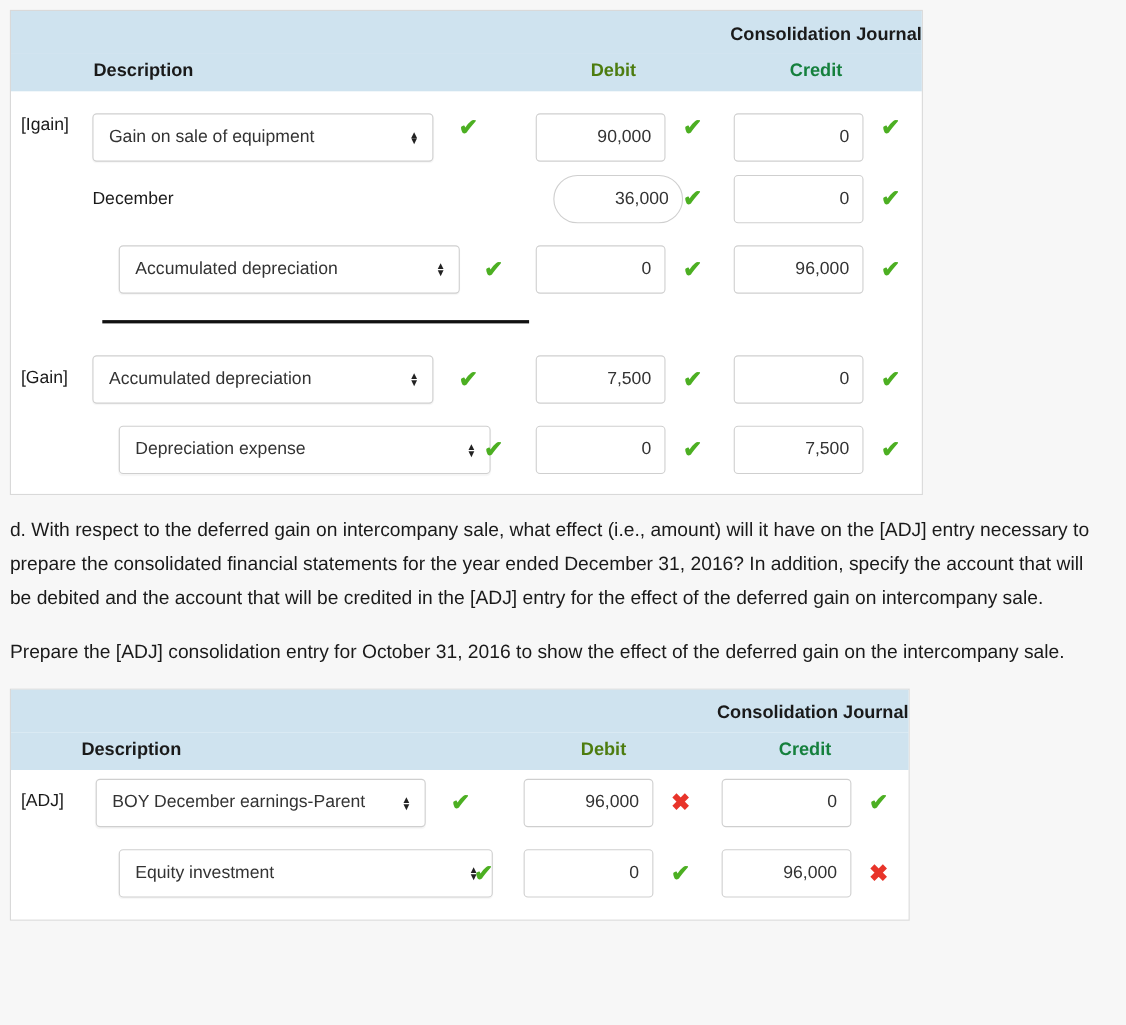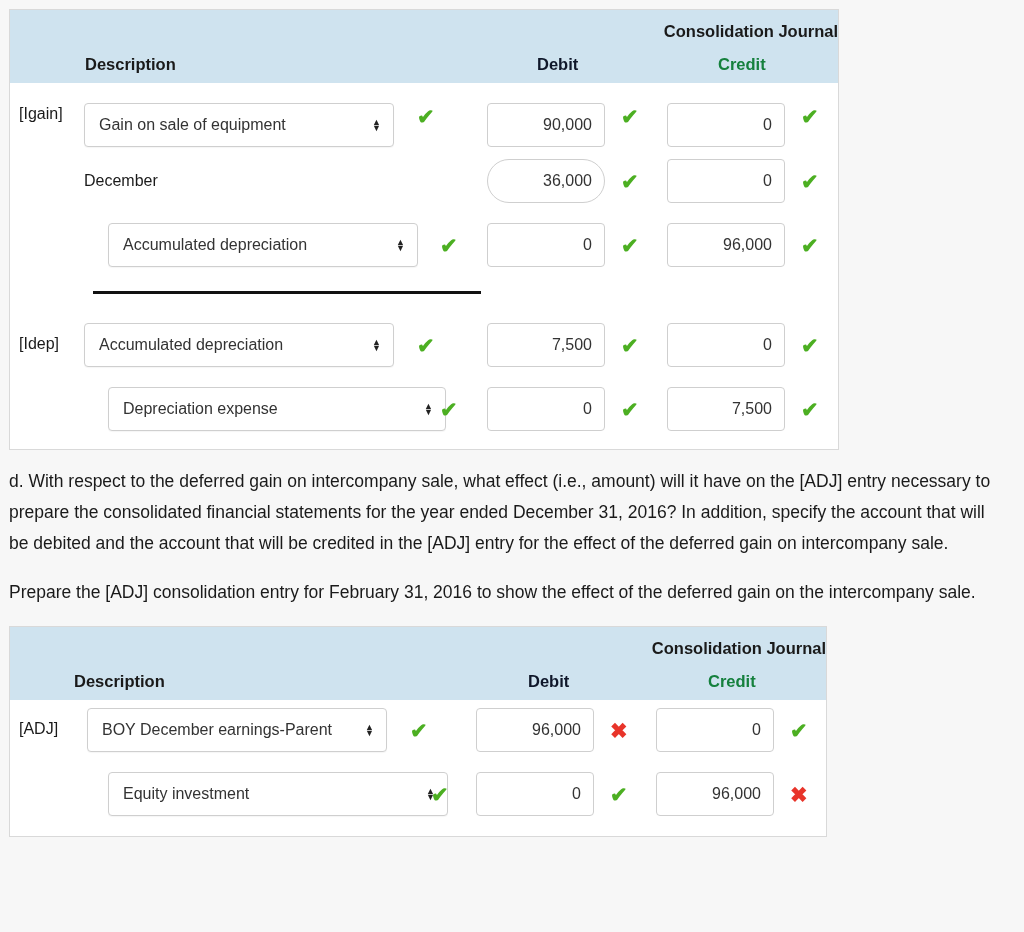--- a/index.html
+++ b/index.html
@@ -51,21 +51,21 @@
   .col-desc {
     position: absolute;
     font-weight: bold;
     font-size: 16.5px;
     color: #1a1a1a;
   }
   .col-debit {
     position: absolute;
     font-weight: bold;
     font-size: 16.5px;
-    color: #0f172a;
+    color: #4d7c0f;
   }
   .col-credit {
     position: absolute;
     font-weight: bold;
     font-size: 16.5px;
     color: #15803d;
   }
 
   .rows {
     padding: 0;
@@ -194,21 +194,21 @@
         </div>
         <div class="mark ok" style="left:407px;">✔</div>
         <div class="amt" style="left:477px; top:20px;">90,000</div>
         <div class="mark ok" style="left:611px;">✔</div>
         <div class="amt" style="left:657px; top:20px;">0</div>
         <div class="mark ok" style="left:791px;">✔</div>
       </div>
 
       <div class="jrow" style="height:64px;">
         <div class="statictext" style="left:74px; top:10px;">December</div>
-        <div class="amt" style="left:477px; top:10px;border-radius:22px;">36,000</div>
+        <div class="amt" style="left:493px; top:10px;border-radius:22px;">36,000</div>
         <div class="mark ok" style="left:611px; top:32px;">✔</div>
         <div class="amt" style="left:657px; top:10px;">0</div>
         <div class="mark ok" style="left:791px; top:32px;">✔</div>
       </div>
 
       <div class="jrow" style="height:64px;">
         <div class="sel" style="left:98px; top:10px; width:310px;">
           <span>Accumulated depreciation</span>
           <span class="arrows">
               <span>▲</span>
@@ -220,21 +220,21 @@
         <div class="mark ok" style="left:611px; top:32px;">✔</div>
         <div class="amt" style="left:657px; top:10px;">96,000</div>
         <div class="mark ok" style="left:791px; top:32px;">✔</div>
       </div>
 
       <div style="position:relative; height:38px;">
         <div class="subtotal-rule" style="top:14px;"></div>
       </div>
 
       <div class="jrow" style="height:64px;">
-        <div class="rowtag" style="top:20px;">[Idep]</div>
+        <div class="rowtag" style="top:20px;">[Gain]</div>
         <div class="sel" style="left:74px; top:8px; width:310px;">
           <span>Accumulated depreciation</span>
           <span class="arrows">
               <span>▲</span>
               <span>▼</span>
             </span>
         </div>
         <div class="mark ok" style="left:407px; top:30px;">✔</div>
         <div class="amt" style="left:477px; top:8px;">7,500</div>
         <div class="mark ok" style="left:611px; top:30px;">✔</div>
@@ -254,21 +254,21 @@
         <div class="amt" style="left:477px; top:8px;">0</div>
         <div class="mark ok" style="left:611px; top:30px;">✔</div>
         <div class="amt" style="left:657px; top:8px;">7,500</div>
         <div class="mark ok" style="left:791px; top:30px;">✔</div>
       </div>
 
     </div>
   </div>
 
   <div class="para">d. With respect to the deferred gain on intercompany sale, what effect (i.e., amount) will it have on the [ADJ] entry necessary to prepare the consolidated financial statements for the year ended December 31, 2016? In addition, specify the account that will be debited and the account that will be credited in the [ADJ] entry for the effect of the deferred gain on intercompany sale.</div>
-  <div class="para second">Prepare the [ADJ] consolidation entry for February 31, 2016 to show the effect of the deferred gain on the intercompany sale.</div>
+  <div class="para second">Prepare the [ADJ] consolidation entry for October 31, 2016 to show the effect of the deferred gain on the intercompany sale.</div>
 
   <div class="journal journal-2" style="margin-top:18px;">
     <div class="journal-header">Consolidation Journal</div>
     <div class="journal-colrow">
       <div class="col-desc" style="left:64px; top:6px;">Description</div>
       <div class="col-debit" style="left:518px; top:6px;">Debit</div>
       <div class="col-credit" style="left:698px; top:6px;">Credit</div>
     </div>
 
     <div class="rows">

